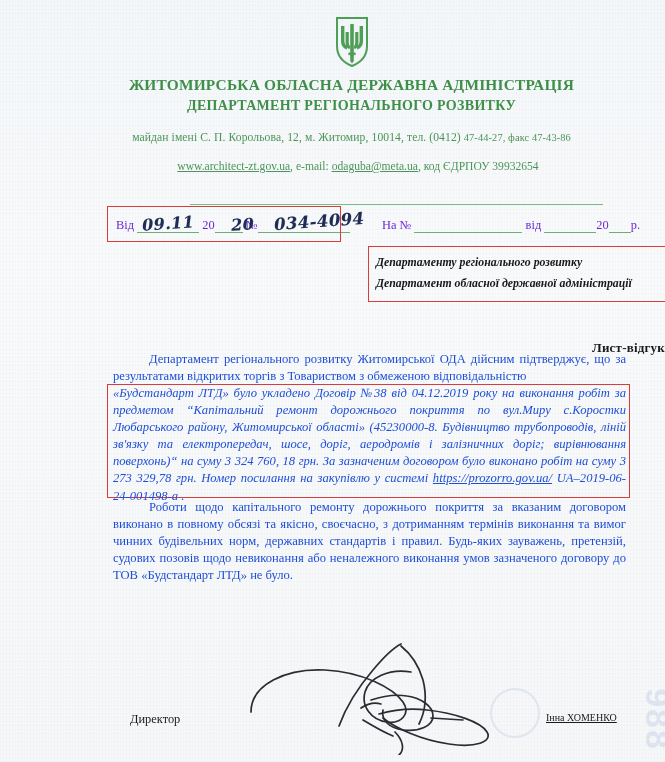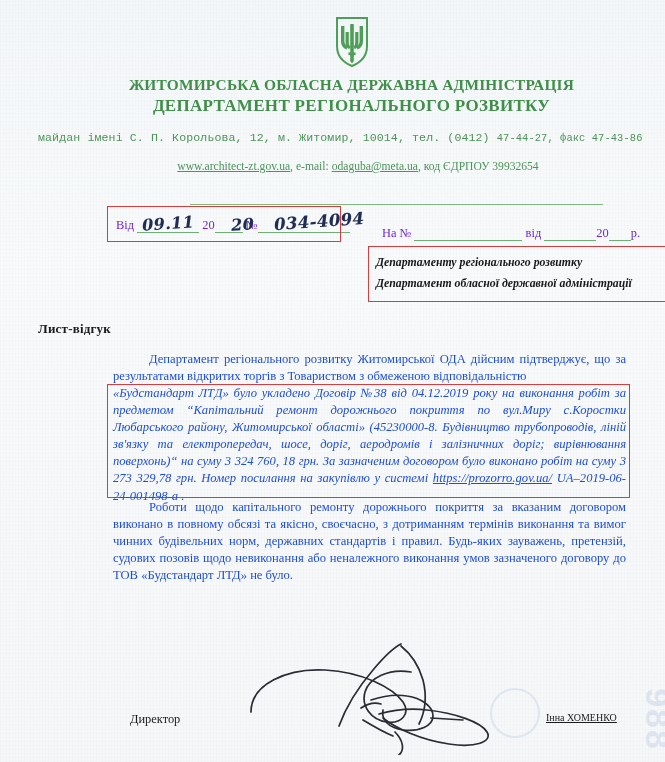--- a/index.html
+++ b/index.html
@@ -57,33 +57,33 @@
     top: 74px;
     text-align: center;
     color: #3f8f49;
     font-family: "Liberation Serif", "DejaVu Serif", serif;
     font-weight: bold;
     font-size: 15.4px;
     letter-spacing: 0.2px;
     line-height: 21px;
   }
   .org-title .line2 {
-    font-size: 17px;
+    font-size: 14px;
     letter-spacing: 0.3px;
   }
 
   .addr-line {
     position: absolute;
     left: 0;
     right: 0;
     top: 131px;
+    text-align: center;
     color: #4c9457;
     font-size: 11.6px;
     letter-spacing: 0.1px;
-    font-family: Liberation Mono, monospace;
   }
   .addr-line .small { font-size: 10.4px; }
 
   .web-line {
     position: absolute;
     left: 0;
     right: 0;
     top: 160px;
     text-align: center;
     color: #4c9457;
@@ -113,21 +113,21 @@
   }
   .ref-left {
     position: absolute;
     left: 0;
     top: 4px;
     white-space: nowrap;
   }
   .ref-right {
     position: absolute;
     left: 266px;
-    top: 12px;
+    top: 4px;
     white-space: nowrap;
   }
   .fill {
     display: inline-block;
     border-bottom: 1px solid #6fae77;
     height: 13px;
     vertical-align: bottom;
   }
   .w-date   { width: 62px; }
   .w-year   { width: 28px; }
@@ -175,22 +175,22 @@
     font-size: 11.8px;
     line-height: 21px;
     color: #16171a;
   }
 
   
   .doc-title {
     position: absolute;
     left: 0;
     right: 0;
-    top: 321px;
-    text-align: left;
+    top: 340px;
+    text-align: right;
     font-weight: bold;
     font-size: 13px;
     letter-spacing: 0.2px;
   }
 
   
   .body-block {
     position: absolute;
     left: 75px;
     width: 513px;

